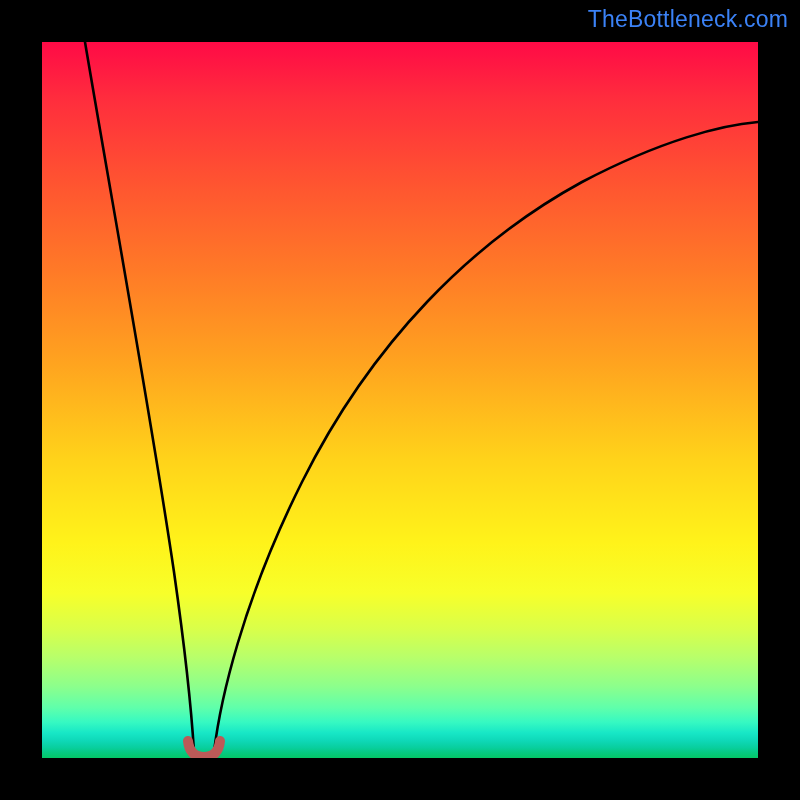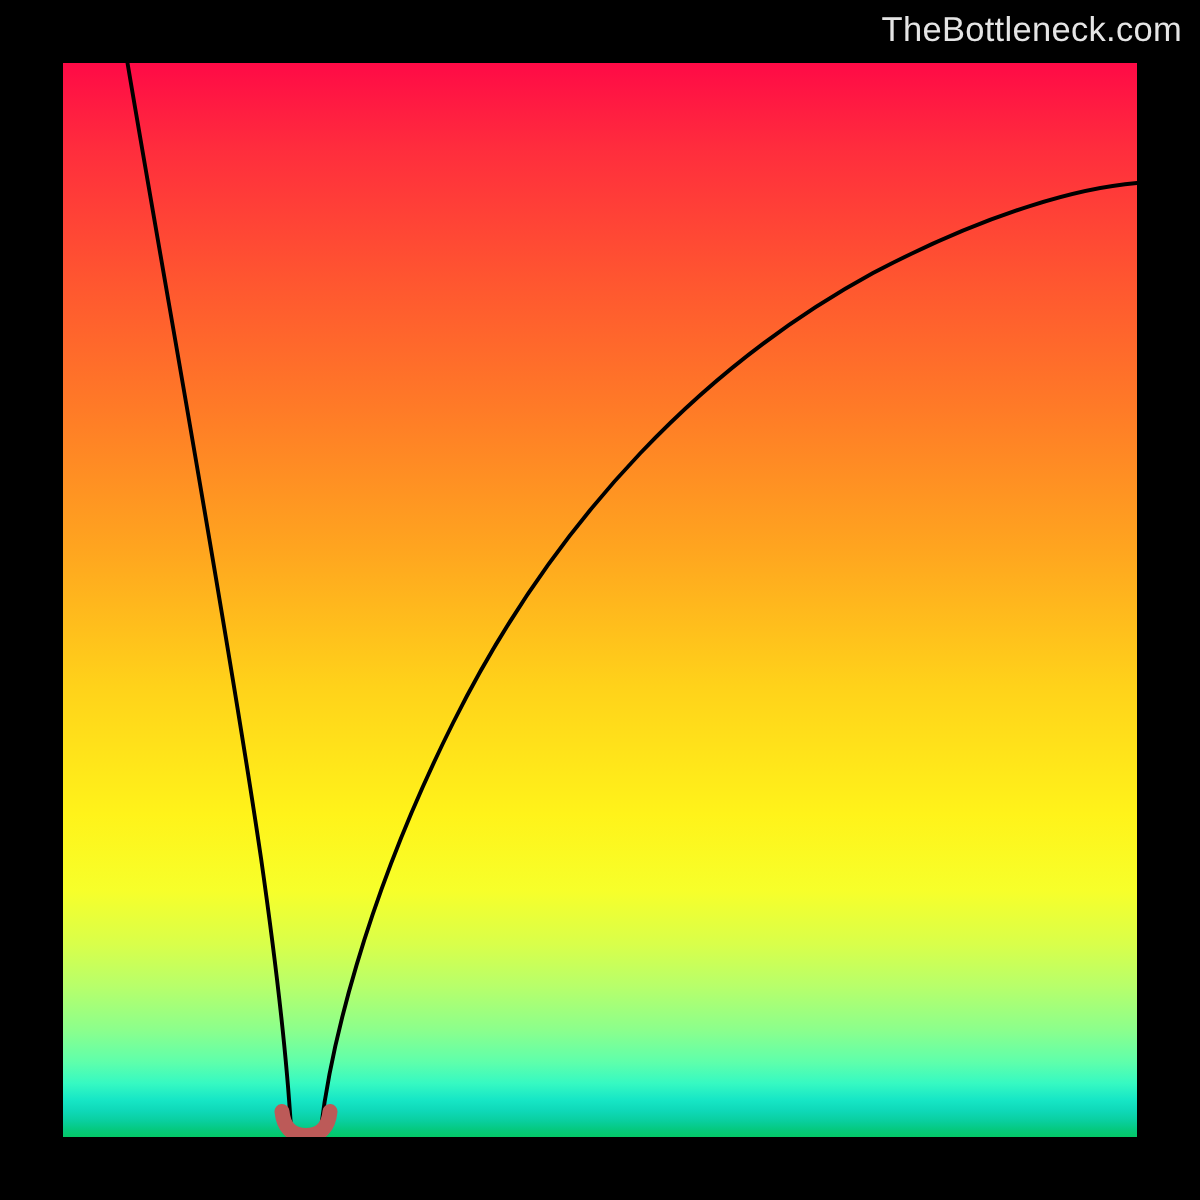--- a/index.html
+++ b/index.html
@@ -53,21 +53,21 @@
     );
   }
   .svg-layer {
     position: absolute;
     inset: 0;
   }
   .attribution {
     position: absolute;
     top: 6px;
     right: 12px;
-    color: #e5e5e5;
+    color: #3b82f6;
     font-size: 23px;
     font-weight: 400;
     letter-spacing: 0.2px;
     white-space: nowrap;
   }
 </style>
 </head>
 <body>
 
 <div class="frame">

